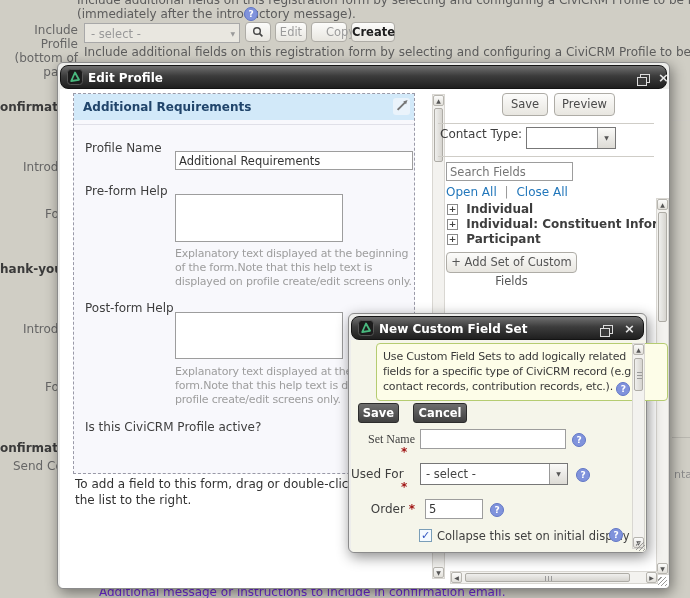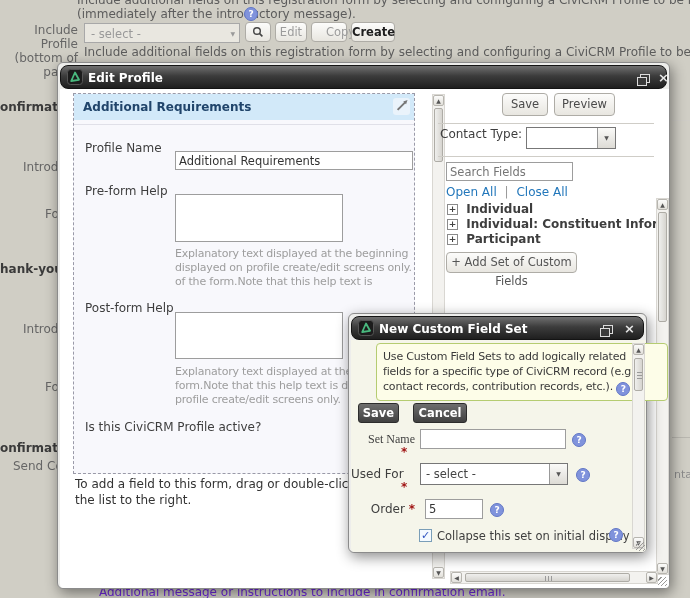--- a/index.html
+++ b/index.html
@@ -132,22 +132,22 @@
       </span>
     <div class="divline" style="left:14px;top:35px;width:340px;background:#e0e0e8;"></div>
 
     <div class="abs nowrap" style="left:25px;top:52px;">Profile Name</div>
     <input class="inp" style="left: 115px; top: 62px; width: 238px; height: 19px;" value="Additional Requirements">
 
     <div class="abs nowrap" style="left:25px;top:95px;">Pre-form Help</div>
     <textarea class="inp" style="left: 115px; top: 105px; width: 168px; height: 48px;"></textarea>
     <div class="abs note" style="left:115px;top:158px;">
       <div>Explanatory text displayed at the beginning</div>
+      <div>of the form.Note that this help text is</div>
       <div>displayed on profile create/edit screens only.</div>
-      <div>of the form.Note that this help text is</div>
     </div>
 
     <div class="abs nowrap" style="left:25px;top:212px;">Post-form Help</div>
     <textarea class="inp" style="left: 115px; top: 223px; width: 168px; height: 47px;"></textarea>
     <div class="abs note" style="left:115px;top:276px;">
       <div>Explanatory text displayed at the end of the</div>
       <div>form.Note that this help text is displayed on</div>
       <div>profile create/edit screens only.</div>
     </div>
 

